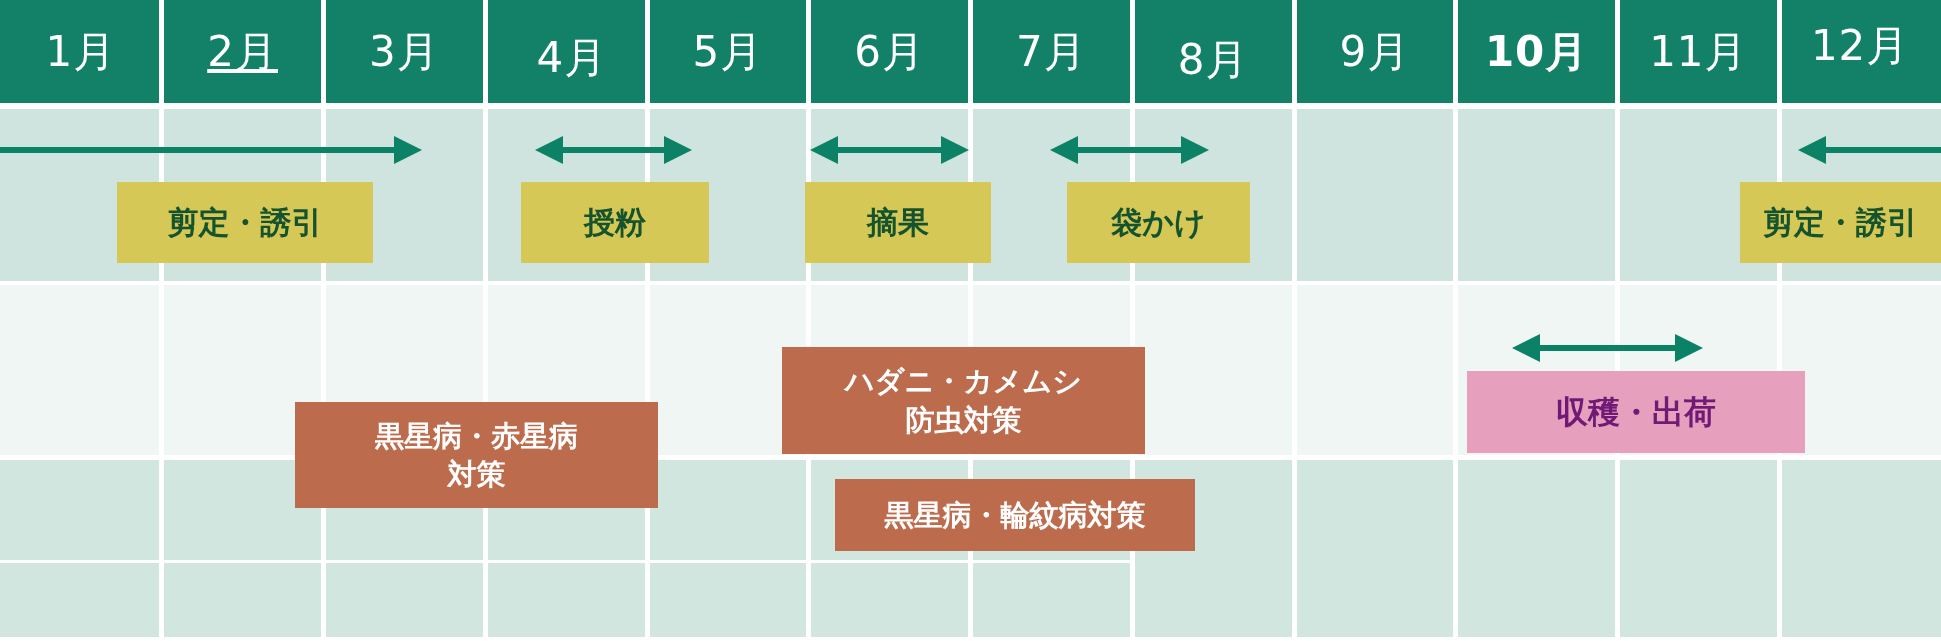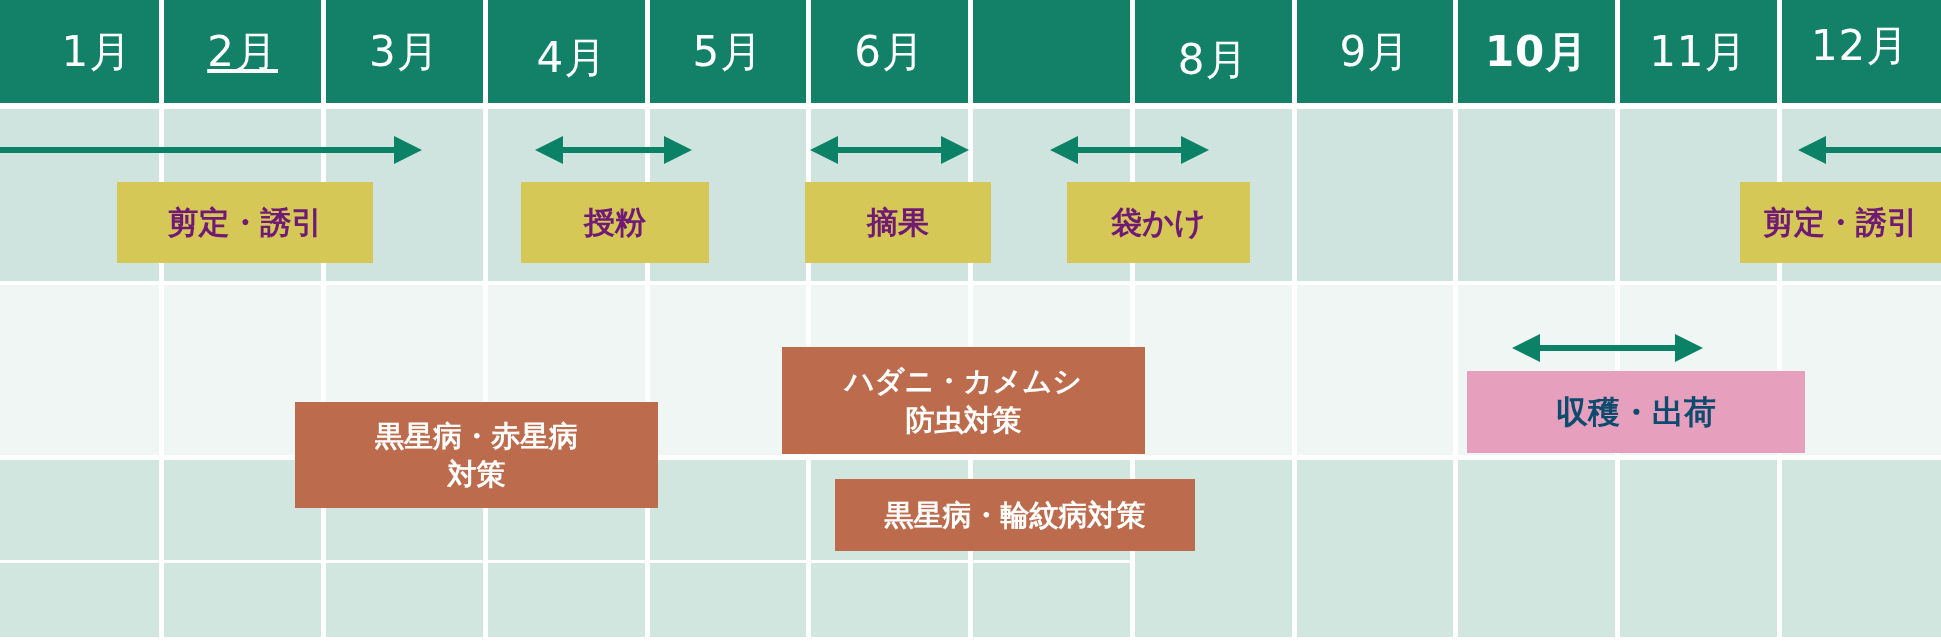--- a/index.html
+++ b/index.html
@@ -14,23 +14,23 @@
     display:flex;align-items:center;justify-content:center;
     color:#ffffff;font-size:42px;font-weight:500;
     z-index:2;letter-spacing:1px;
   }
   .bar{
     position:absolute;z-index:3;
     display:flex;flex-direction:column;align-items:center;justify-content:center;
     text-align:center;font-weight:700;
   }
   .bar span{display:block;line-height:1.32;}
-  .bar.yellow{color:#701a75;font-size:31px;}
+  .bar.yellow{color:#14532d;font-size:31px;}
   .bar.brown{color:#ffffff;font-size:29px;}
-  .bar.pink{color:#0c4a6e;font-size:32px;}
+  .bar.pink{color:#701a75;font-size:32px;}
   .band,.gridline,.hline{position:absolute;}
   .gridline,.hline{z-index:1;}
   .arrow{position:absolute;z-index:2;}
 </style>
 </head>
 <body>
 
 <div id="stage">
     <div class="band" style="left: 0px; top: 0px; width: 1941px; height: 103px; background: rgb(18, 129, 104);"></div>
     <div class="band" style="left: 0px; top: 109px; width: 1941px; height: 172px; background: rgb(207, 228, 222);"></div>
@@ -45,26 +45,27 @@
     <div class="gridline" style="left: 1129.75px; top: 0px; width: 5px; height: 637px; background: rgb(255, 255, 255);"></div>
     <div class="gridline" style="left: 1291.5px; top: 0px; width: 5px; height: 637px; background: rgb(255, 255, 255);"></div>
     <div class="gridline" style="left: 1453.25px; top: 0px; width: 5px; height: 637px; background: rgb(255, 255, 255);"></div>
     <div class="gridline" style="left: 1615px; top: 0px; width: 5px; height: 637px; background: rgb(255, 255, 255);"></div>
     <div class="gridline" style="left: 1776.75px; top: 0px; width: 5px; height: 637px; background: rgb(255, 255, 255);"></div>
     <div class="hline" style="left: 0px; top: 103px; width: 1941px; height: 6px; background: rgb(255, 255, 255);"></div>
     <div class="hline" style="left: 0px; top: 281px; width: 1941px; height: 4px; background: rgb(255, 255, 255);"></div>
     <div class="hline" style="left: 0px; top: 455px; width: 1941px; height: 5px; background: rgb(255, 255, 255);"></div>
     <div class="hline" style="left: 0px; top: 560px; width: 1132px; height: 3px; background: rgb(255, 255, 255);"></div>
     <div class="hline" style="left: 0px; top: 637px; width: 1941px; height: 4px; background: rgb(255, 255, 255);"></div>
-    <div class="month" style="left: 0px; width: 161.75px; height: 103px; margin-left: 16px;">1月</div>
+    <div class="month" style="left: 0px; width: 161.75px; height: 103px;">1月</div>
     <div class="month" style="left: 161.75px; width: 161.75px; height: 103px; text-decoration: underline;">2月</div>
     <div class="month" style="left: 323.5px; width: 161.75px; height: 103px;">3月</div>
     <div class="month" style="left: 491px; width: 161.75px; height: 116px;">4月</div>
     <div class="month" style="left: 647px; width: 161.75px; height: 103px;">5月</div>
     <div class="month" style="left: 808.75px; width: 161.75px; height: 103px;">6月</div>
+    <div class="month" style="left: 970.5px; width: 161.75px; height: 103px;">7月</div>
     <div class="month" style="left: 1132.25px; width: 161.75px; height: 103px; margin-top: 8px;">8月</div>
     <div class="month" style="left: 1294px; width: 161.75px; height: 103px;">9月</div>
     <div class="month" style="left: 1455.75px; width: 161.75px; height: 103px; font-weight: bold;">10月</div>
     <div class="month" style="left: 1617.5px; width: 161.75px; height: 103px;">11月</div>
     <div class="month" style="left: 1779.25px; width: 161.75px; height: 91px;">12月</div>
     <div class="arrow" style="left: 0px; top: 136px; width: 422px; height: 28px;">
       <div style="position: absolute; left: 0px; right: 20px; top: 11px; height: 6px; background: rgb(11, 129, 102);"></div>
       <div style="position: absolute; right: 0px; top: 0px; width: 0px; height: 0px; border-top: 14px solid transparent; border-bottom: 14px solid transparent; border-left: 28px solid rgb(11, 129, 102);"></div>
     </div>
     <div class="arrow" style="left: 535px; top: 136px; width: 157px; height: 28px;">

